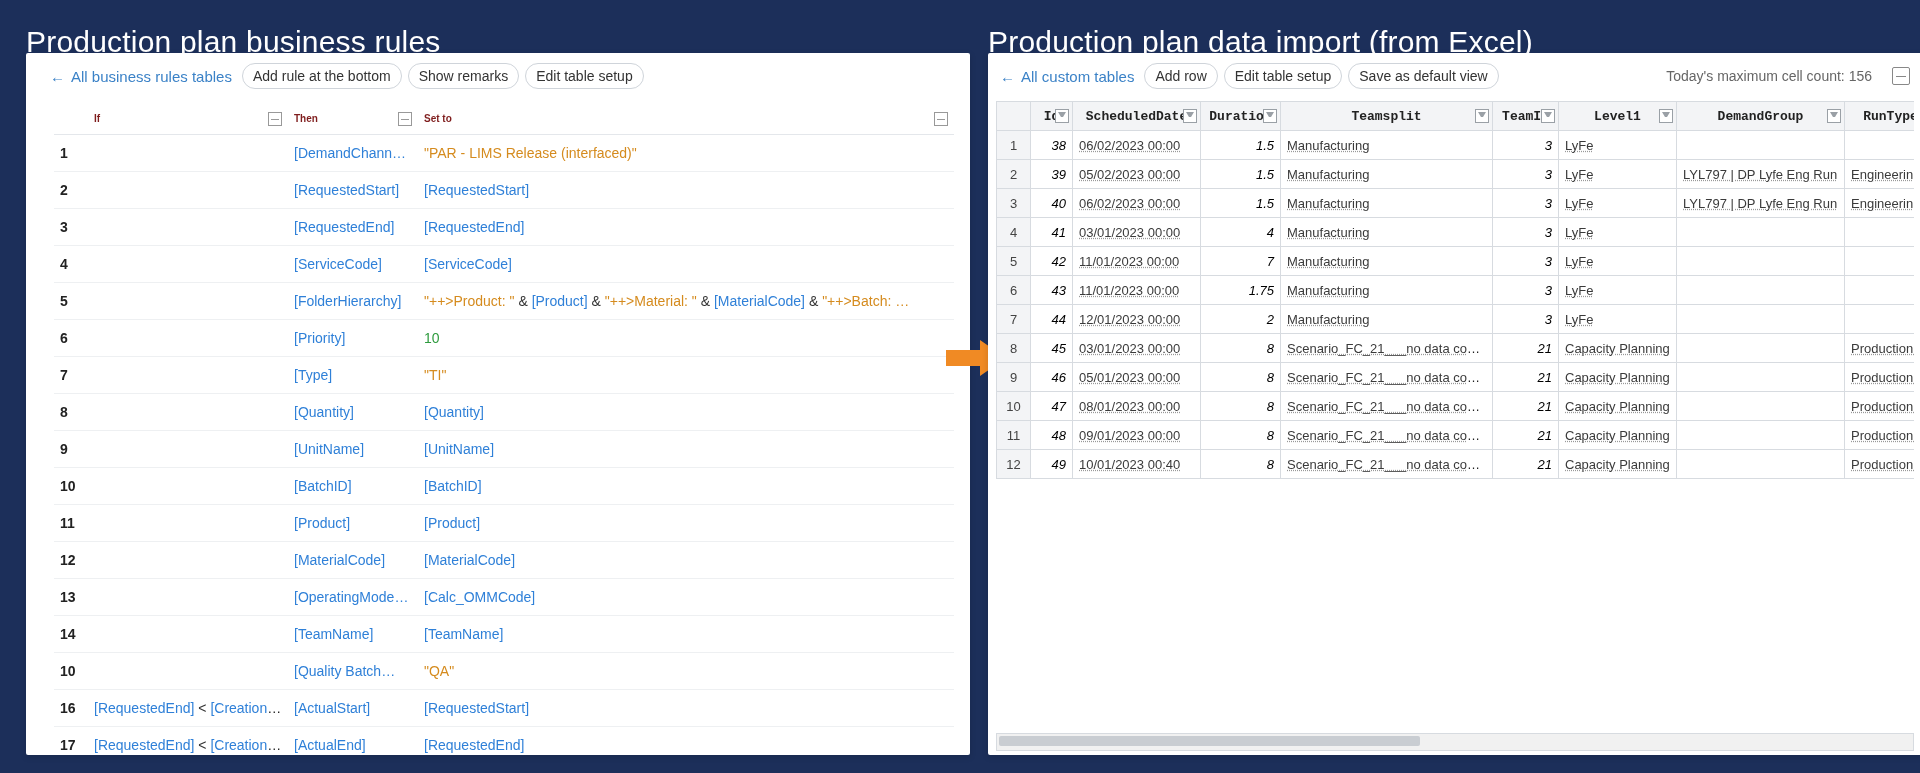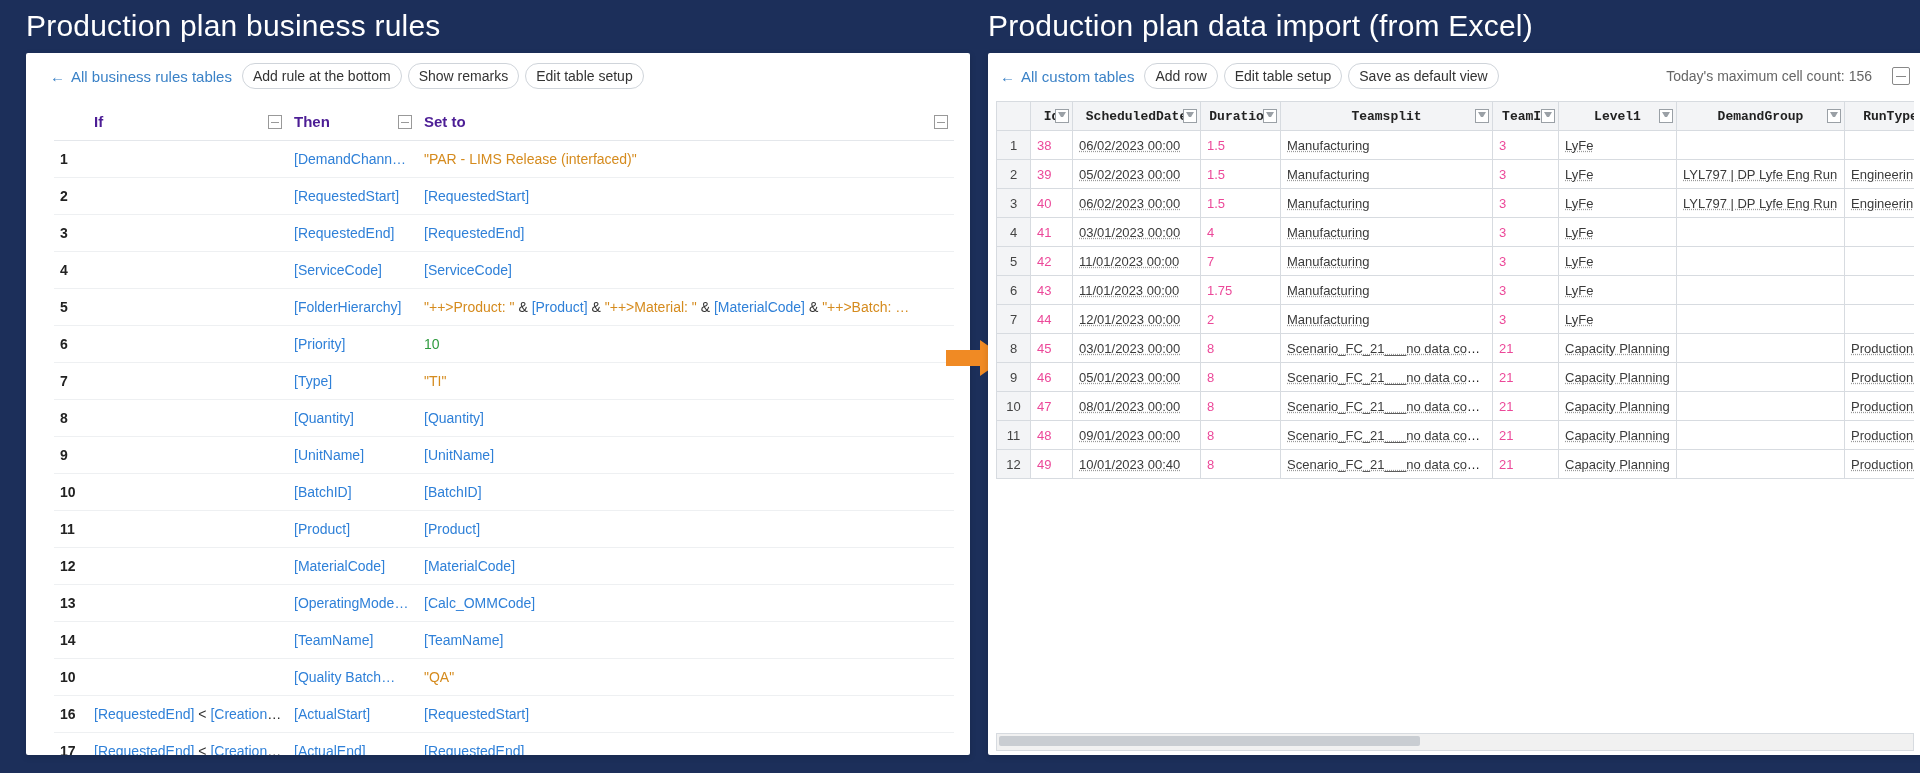--- a/index.html
+++ b/index.html
@@ -16,20 +16,21 @@
     position: relative;
     width: 1920px;
     height: 773px;
   }
   .panel-title {
     position: absolute;
     color: #fff;
     font-size: 30px;
     font-weight: 400;
     letter-spacing: .2px;
+    margin-top: 16px;
   }
   .panel {
     position: absolute;
     background: #fff;
     border-radius: 2px;
     box-shadow: 0 2px 6px rgba(0,0,0,.15);
     overflow: hidden;
   }
   
   #panel-left {
@@ -100,23 +101,23 @@
   .rules-wrap {
     padding: 8px 16px 16px 16px;
   }
   table.rules {
     width: 100%;
     border-collapse: collapse;
     table-layout: fixed;
   }
   table.rules th {
     text-align: left;
-    font-size: 15px;
+    font-size: 10px;
     font-weight: 600;
-    color: #4c1d95;
+    color: #7f1d1d;
     border-bottom: 1px solid #e4e7eb;
     padding: 10px 6px;
     position: relative;
   }
   table.rules th .col-icon {
     position: absolute;
     right: 6px;
     top: 50%;
     transform: translateY(-50%);
     width: 12px; height: 12px;
@@ -198,21 +199,21 @@
     border-left: 3px solid transparent;
     border-right: 3px solid transparent;
     border-top: 5px solid #9aa0a6;
   }
   table.grid td.rowhdr {
     background: #f3f4f6;
     text-align: center;
     font-weight: 400;
     color: #444;
   }
-  table.grid td.num { color: #ec4899; }
+  table.grid td.num { text-align: right; color: #000000; font-style: italic; }
   table.grid td.txt { text-align: left; }
   table.grid td .ul { text-decoration: underline dotted #999; color: #3a3a3a; }
 
   
   .hscroll {
     margin-top: auto;
     height: 16px;
     background: #f1f1f1;
     border: 1px solid #d7dbe0;
     position: relative;

